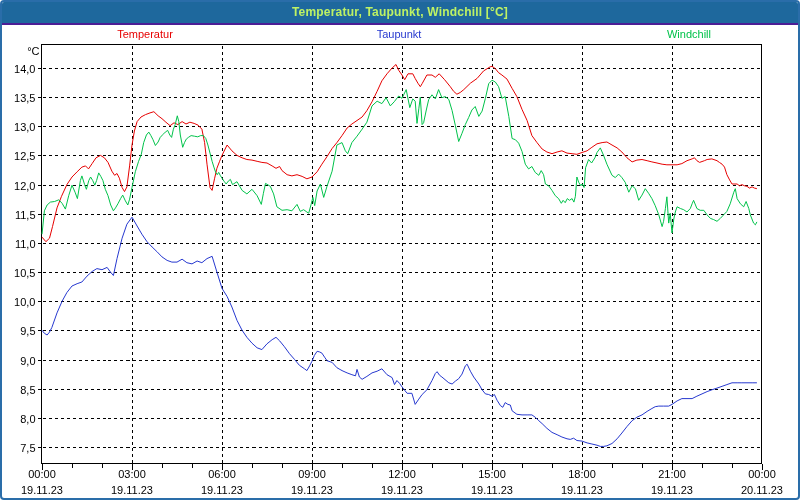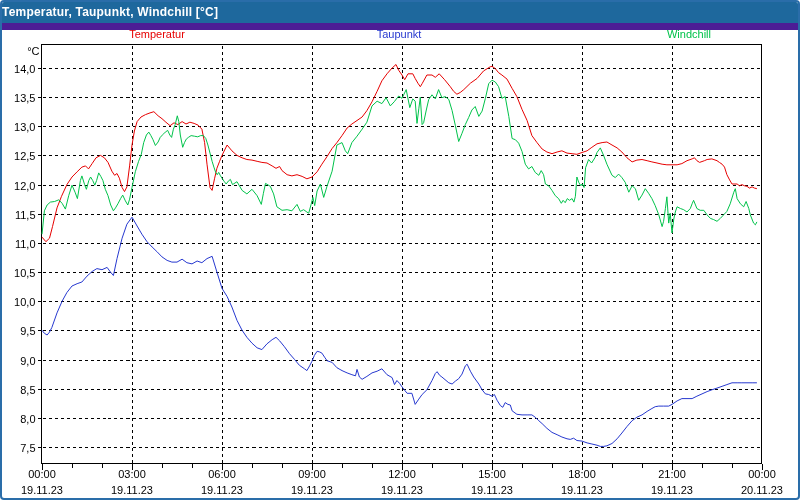--- a/index.html
+++ b/index.html
@@ -9,42 +9,43 @@
     box-sizing:border-box;
     border:2px solid #2a6da9;
     border-radius:4px;
     background:#ffffff;
     overflow:hidden;
     font-family:"Liberation Sans", sans-serif;
   }
   .titlebar{
     position:absolute;top:0;left:0;right:0;height:21px;
     background:#1e689d;
-    border-bottom:7px solid #4c1d95;
-    color:#ffffff;
+    border-bottom:2px solid #4c1d95;
+    color:#bef264;
+    text-align:center;
     font-size:12px;font-weight:bold;line-height:21px;
     letter-spacing:0.2px;
   }
   .legend-item{
     position:absolute;top:25px;
     transform:translateX(-50%);
     font-size:11px;line-height:14px;
     white-space:nowrap;
   }
   #chart{position:absolute;left:0;top:0;width:800px;height:500px;}
 </style>
 </head>
 <body>
 
 <div class="window">
   <div class="titlebar">
     <span>Temperatur, Taupunkt, Windchill [°C]</span>
   </div>
 
-  <span class="legend-item" style="left: 155px; color: rgb(230, 0, 0);">Temperatur</span>
+  <span class="legend-item" style="left: 143px; color: rgb(230, 0, 0);">Temperatur</span>
   <span class="legend-item" style="left: 397px; color: rgb(38, 56, 207);">Taupunkt</span>
   <span class="legend-item" style="left: 655px; color: rgb(0, 194, 74); margin-left: 32px;">Windchill</span>
 
   <svg id="chart" viewBox="0 0 800 500" xmlns="http://www.w3.org/2000/svg">
       <rect x="39.5" y="42.5" width="720" height="419" fill="#ffffff"></rect>
       <line x1="40.5" y1="66.5" x2="758.5" y2="66.5" stroke="#000" stroke-width="1" stroke-dasharray="3 3" shape-rendering="crispEdges"></line>
       <line x1="35.5" y1="66.5" x2="39.5" y2="66.5" stroke="#000" stroke-width="1" shape-rendering="crispEdges"></line>
       <text x="33.5" y="70.5" text-anchor="end" font-family="&quot;Liberation Sans&quot;, sans-serif" font-size="11px" fill="#000">14,0</text>
       <line x1="40.5" y1="95.5" x2="758.5" y2="95.5" stroke="#000" stroke-width="1" stroke-dasharray="3 3" shape-rendering="crispEdges"></line>
       <line x1="35.5" y1="95.5" x2="39.5" y2="95.5" stroke="#000" stroke-width="1" shape-rendering="crispEdges"></line>

